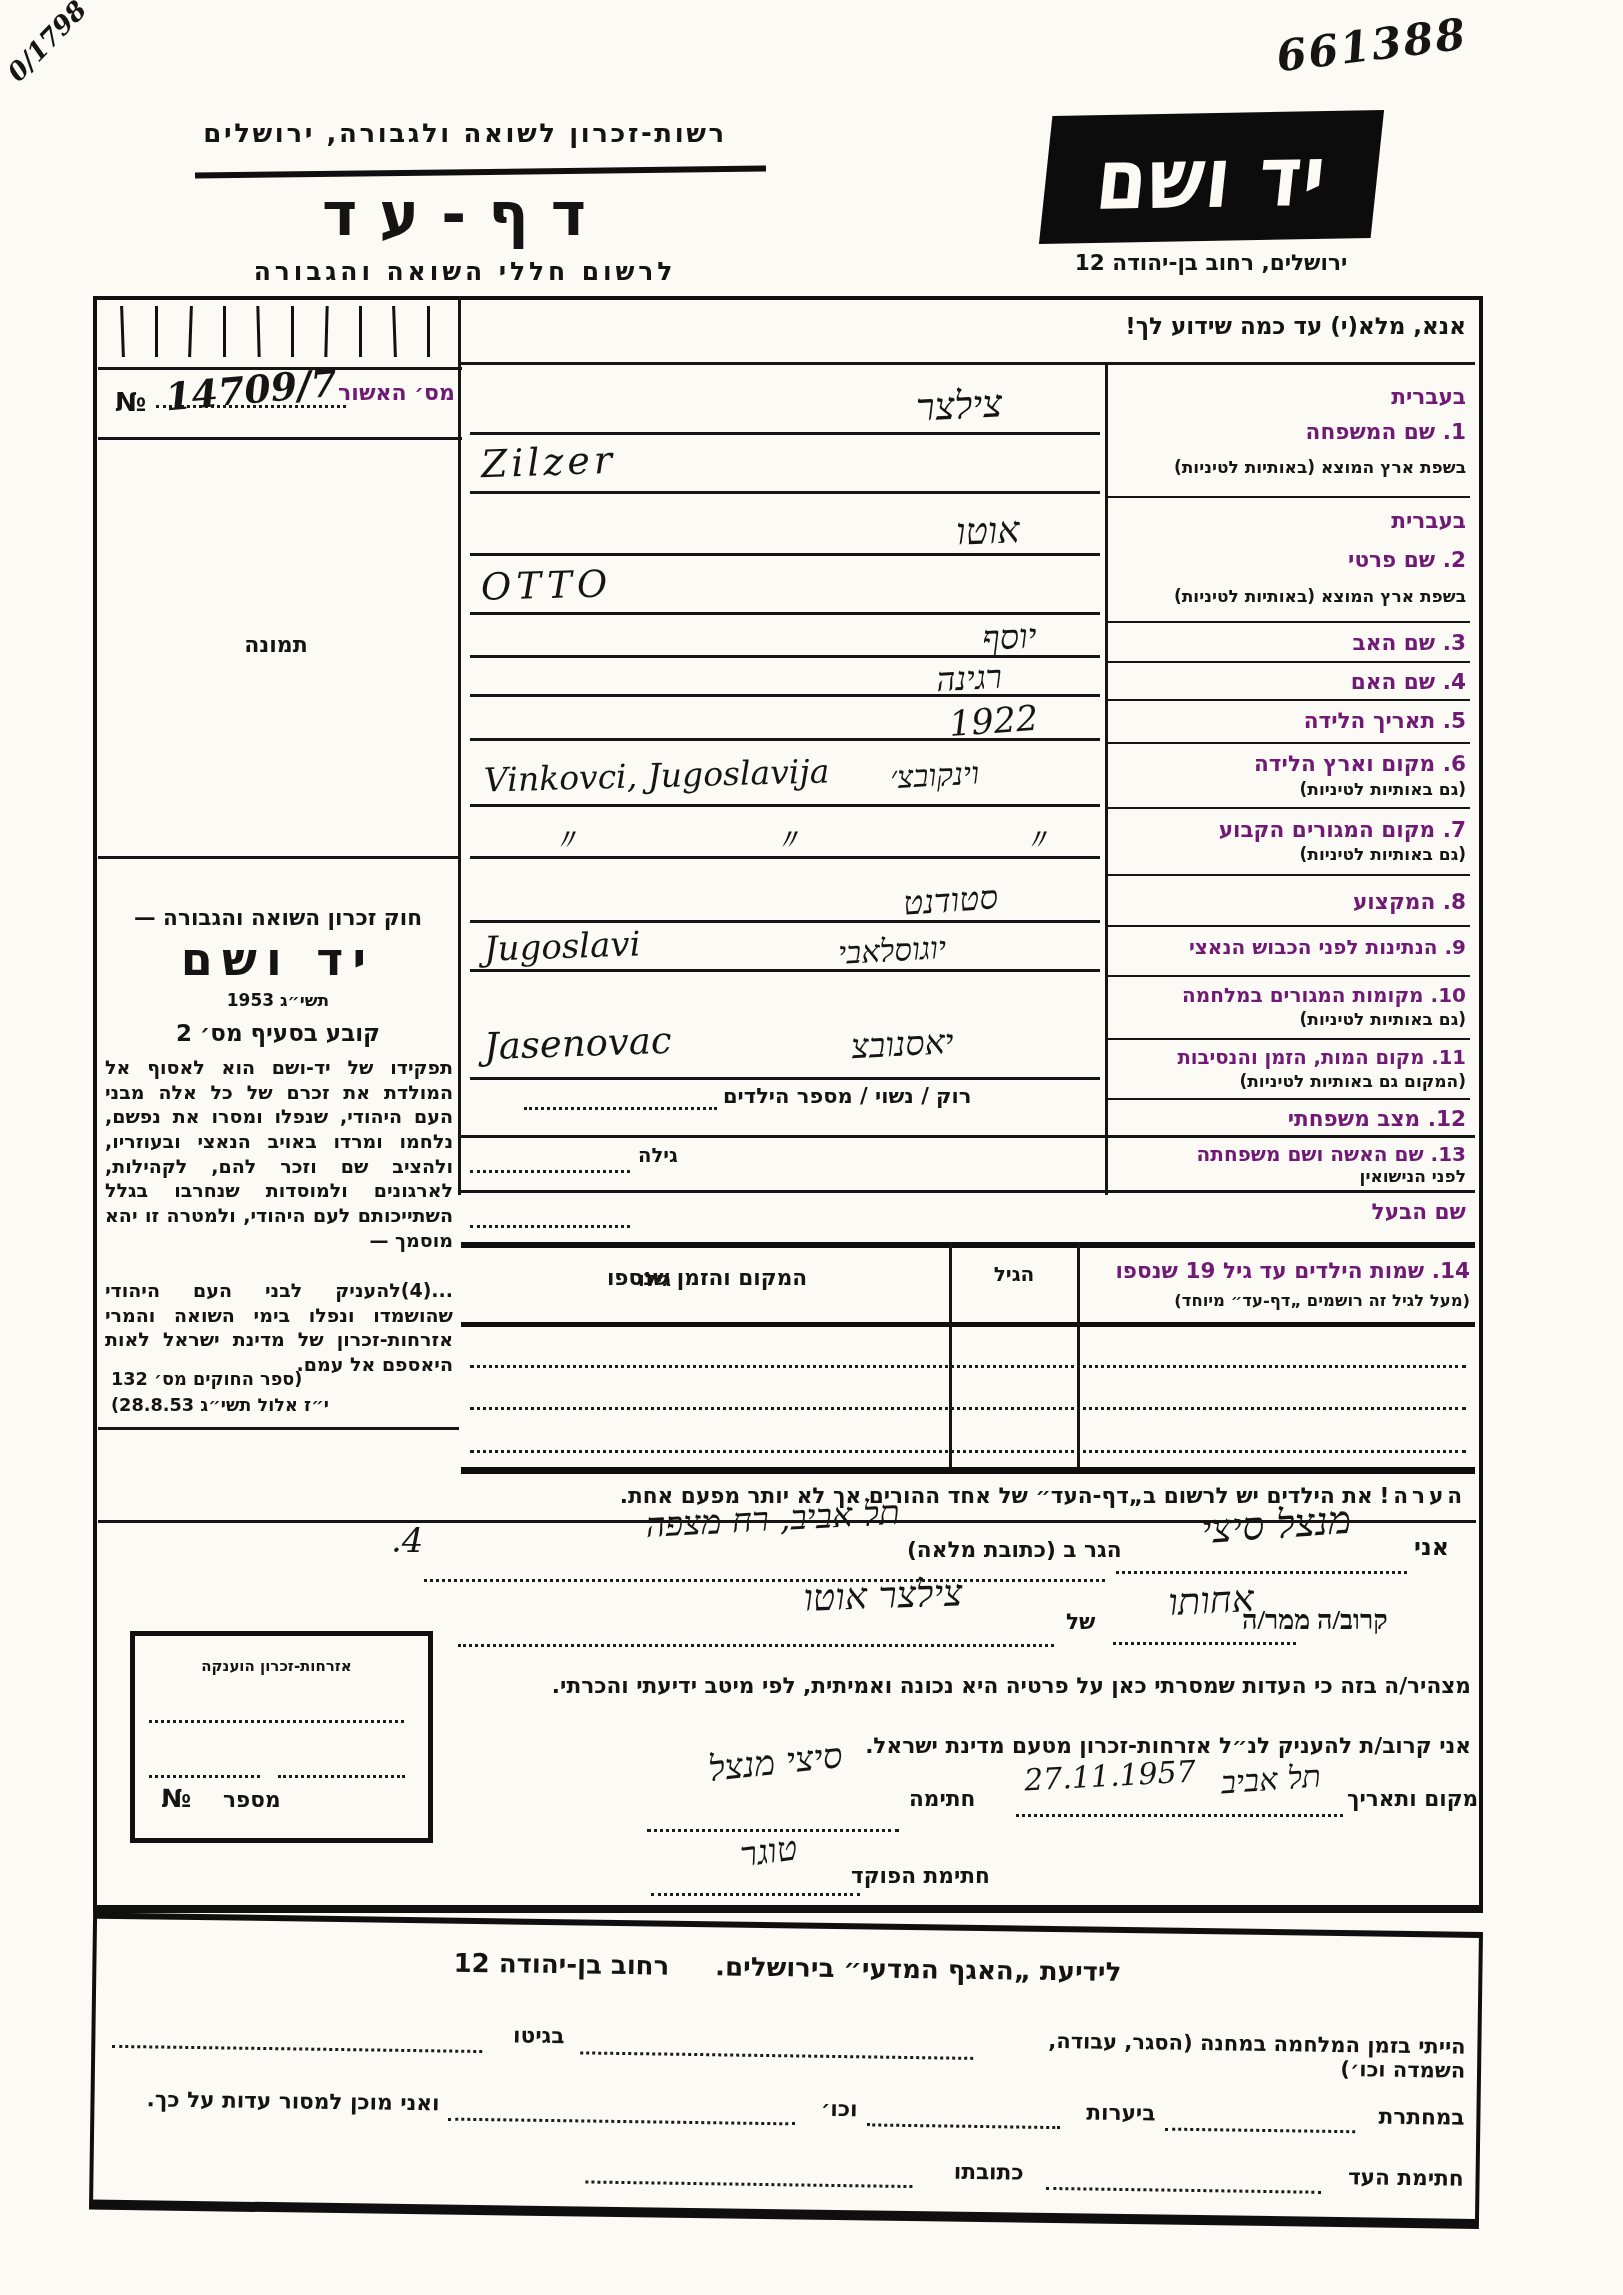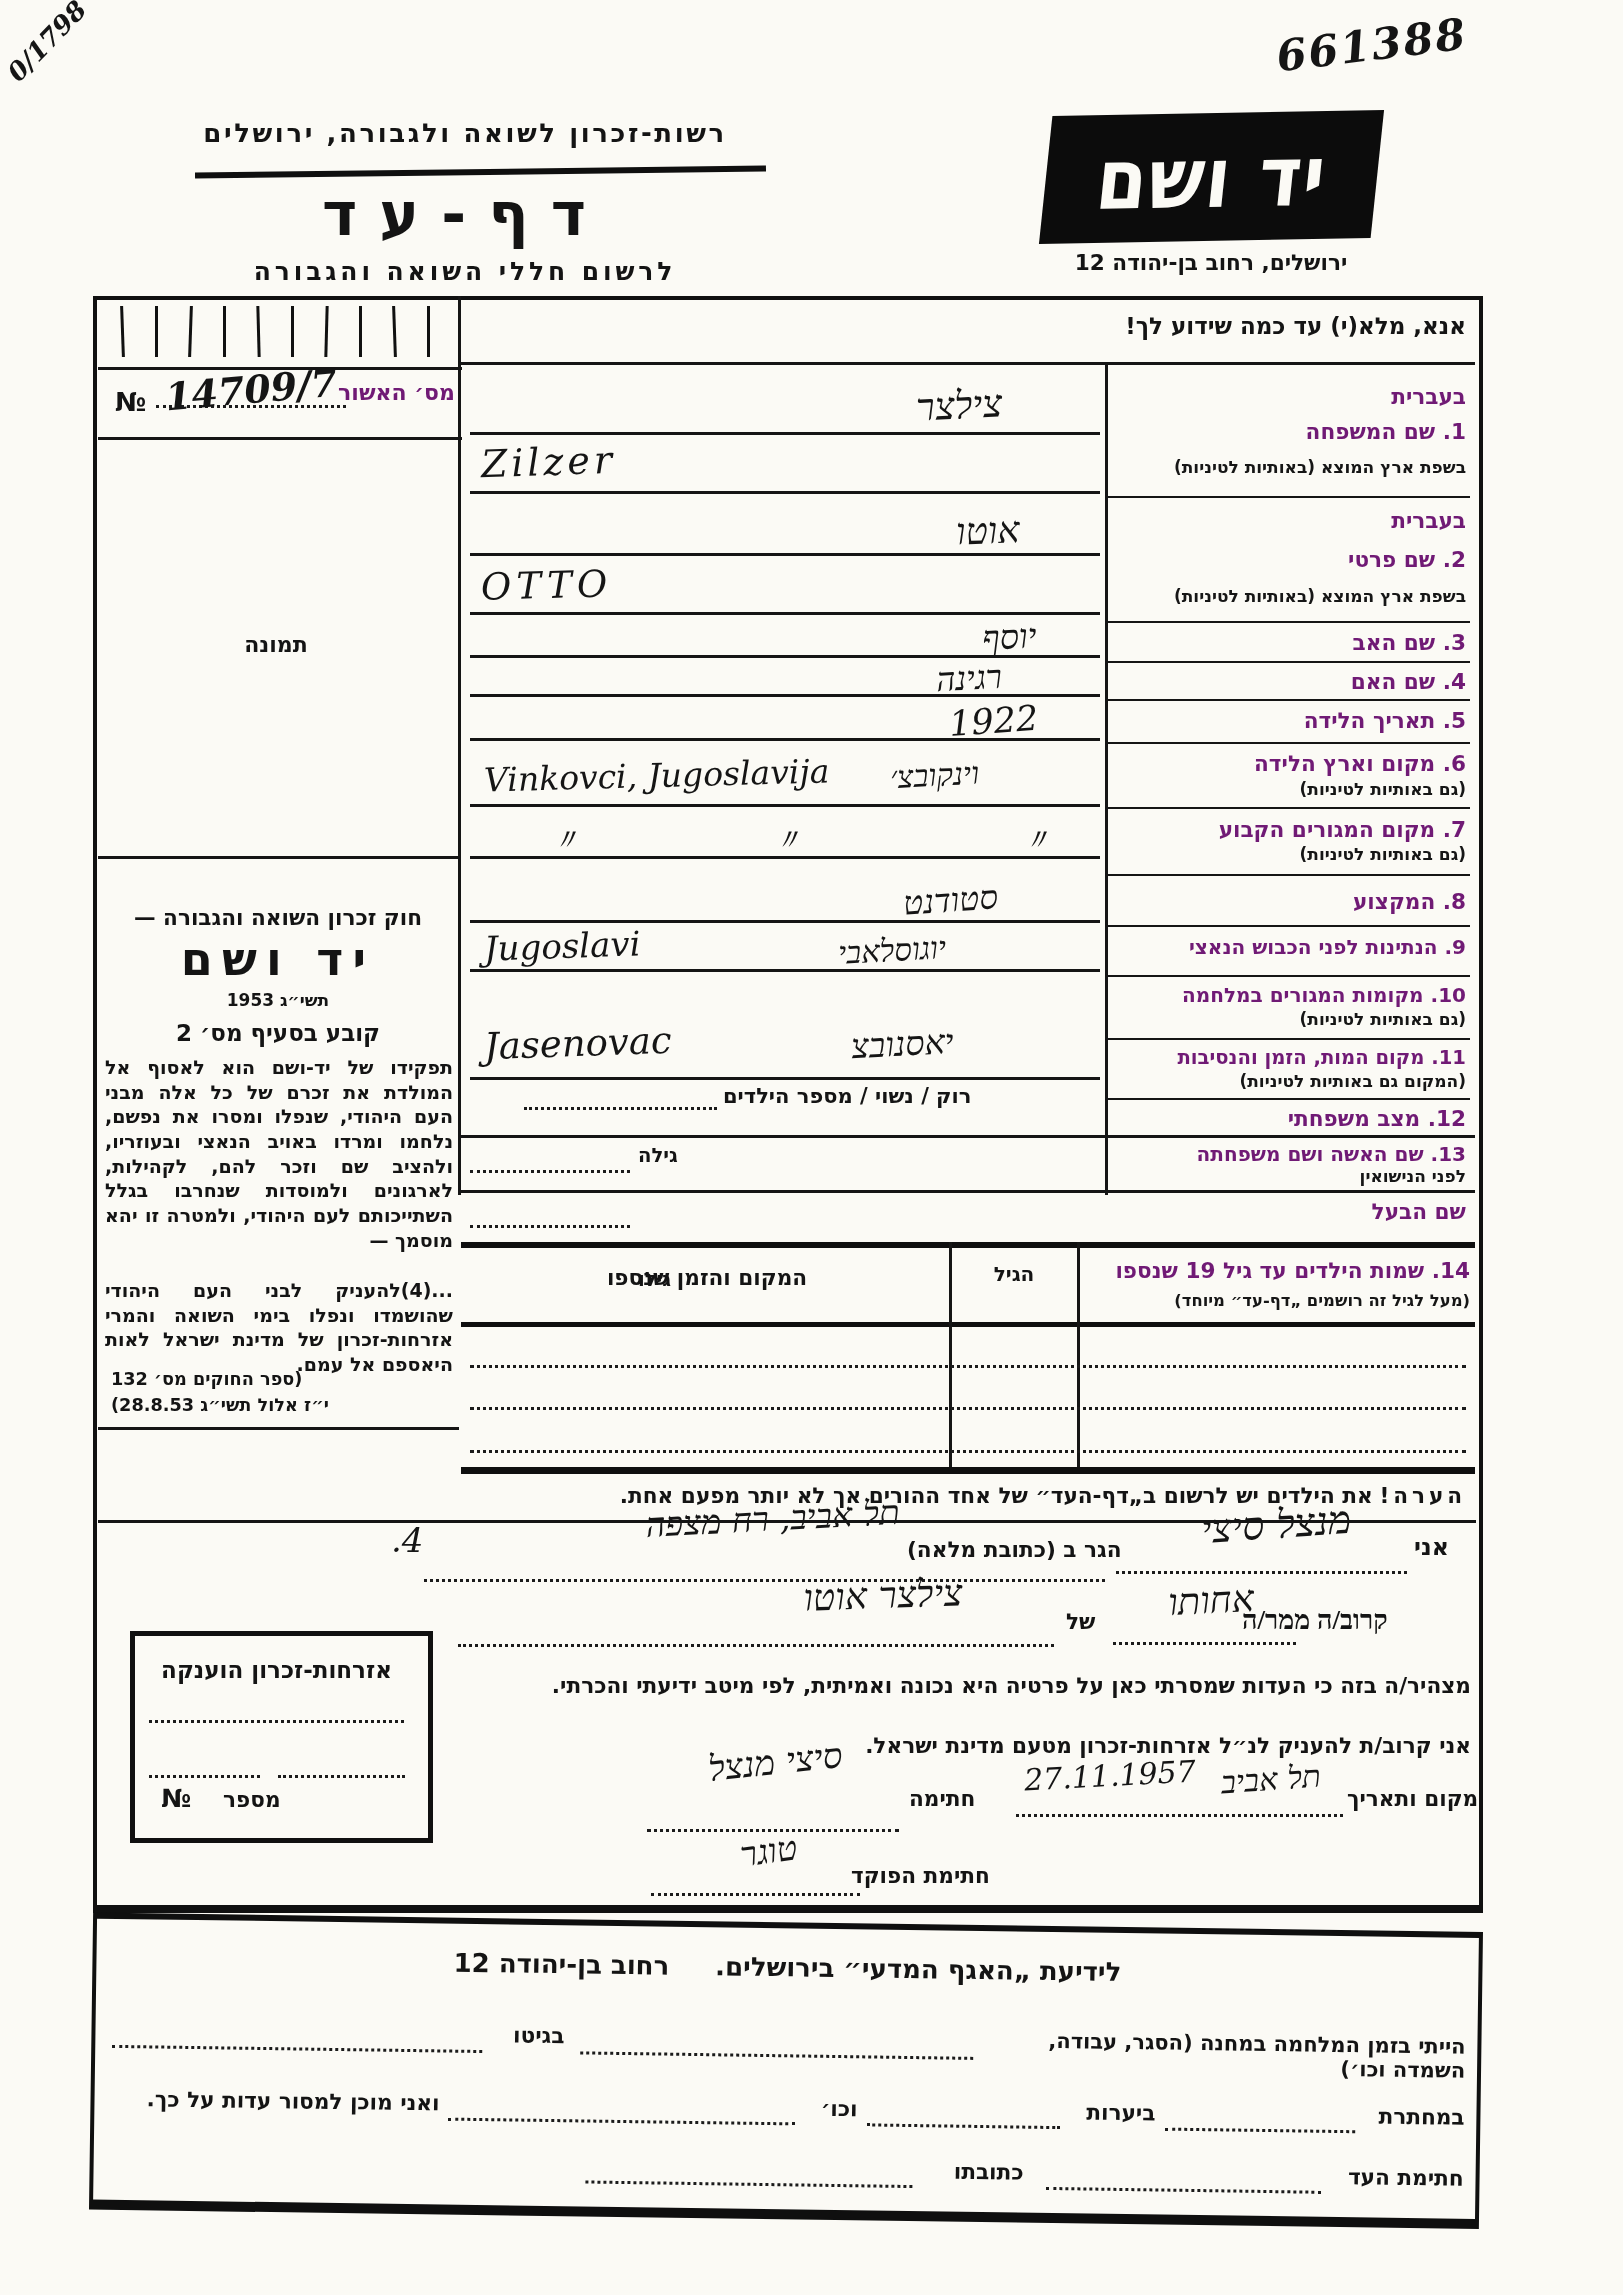--- a/index.html
+++ b/index.html
@@ -226,21 +226,21 @@
 
 <div class="abs b" style="left:909px;top:1786px;font-size:21.6px;">חתימה</div>
 <div class="abs hw" style="left:651px;top:1742px;width:249px;font-size:35px;text-align:center;transform:rotate(-6deg);">סיצי מנצל</div>
 <div class="abs dot" style="left:647px;top:1829px;width:252px;"></div>
 
 <div class="abs b" style="left:851px;top:1863px;font-size:21.6px;">חתימת הפוקד</div>
 <div class="abs hw" style="left:740px;top:1831px;font-size:34px;transform:rotate(-8deg);">טוגר</div>
 <div class="abs dot" style="left:651px;top:1893px;width:209px;"></div>
 
 <div class="abs" style="left:130px;top:1631px;width:293px;height:202px;border:5.2px solid #101010;">
-  <div class="abs b ctr" style="left:6.5px;top:21px;width:270px;font-size:23px;">אזרחות-זכרון הוענקה</div>
+  <div class="abs b ctr" style="left:6.5px;top:21px;width:270px;font-size:15px;">אזרחות-זכרון הוענקה</div>
   <div class="abs dot" style="left:14.4px;top:84px;width:255px;"></div>
   <div class="abs dot" style="left:14.4px;top:139px;width:111px;"></div>
   <div class="abs dot" style="left:143px;top:139px;width:127px;"></div>
   <div class="abs" style="left:26px;top:148px;font-size:25px;font-weight:bold;">№</div>
   <div class="abs b" style="left:88px;top:151px;font-size:21.6px;">מספר</div>
 </div>
 
 <div class="abs" style="left:93px;top:1932px;width:1382px;height:281px;border:4.6px solid #0f0f0f;border-top-width:6.5px;border-bottom-width:10.5px;transform:rotate(0.8deg);transform-origin:top right;">
   <div class="abs" style="left:0;top:23.6px;width:100%;display:flex;justify-content:center;gap:46px;font-size:26px;font-weight:bold;">
     <span>לידיעת „האגף המדעי״ בירושלים.</span>

